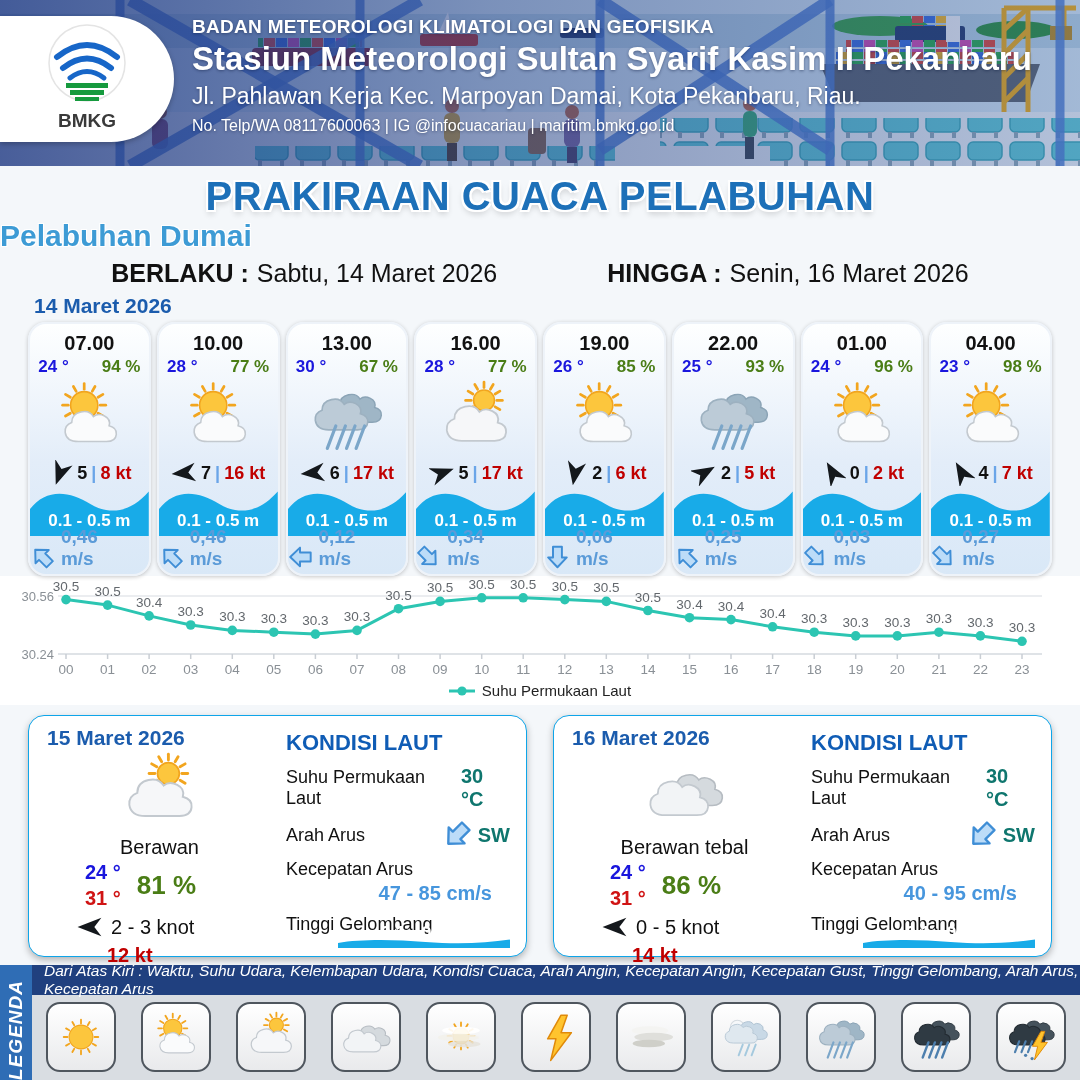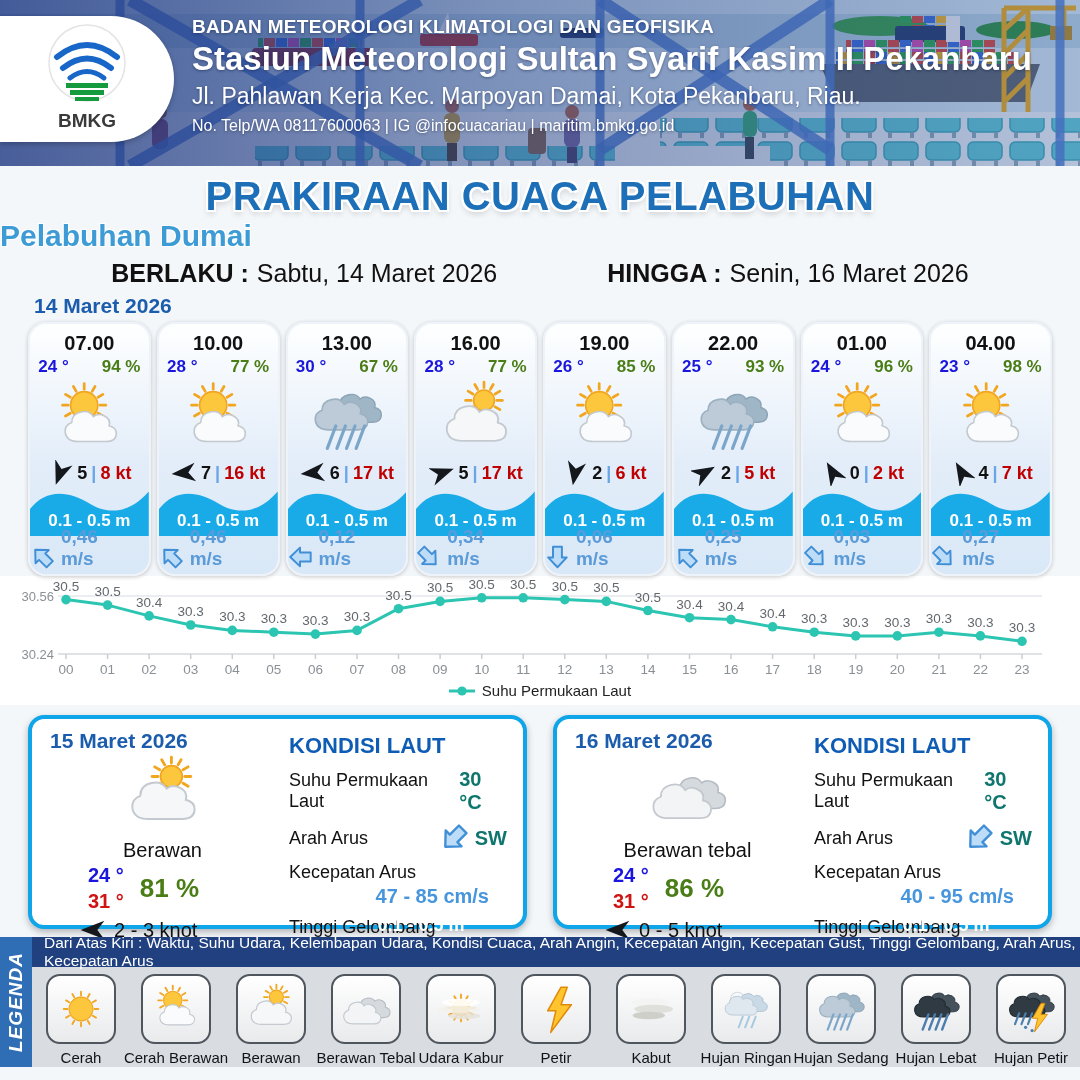--- a/index.html
+++ b/index.html
@@ -36,21 +36,21 @@
   .fc-gust{color:#c00000}
   .fc-wave{position:absolute;left:0;right:0;bottom:38px;height:58px}
   .wave-text{position:absolute;left:0;right:0;bottom:5px;text-align:center;color:#fff;font-size:17px;font-weight:bold;z-index:2}
   .fc-cur{position:absolute;left:0;right:16px;bottom:4px;height:34px;display:flex;align-items:flex-end;justify-content:center;gap:6px;
     font-size:19px;font-weight:bold;color:#5b9bd8}
   
   .chart-wrap{background:#fff;margin-top:0;padding:4px 0 0}
   .chart-legend{display:flex;justify-content:center;align-items:center;gap:7px;font-size:15px;color:#222;padding:0 0 6px}
   
   .daycards{display:flex;gap:26px;padding:10px 28px 0}
-  .dcard{flex:1;height:214px;background:#fff;border:4px solid #0ea5e9;border-radius:16px;
+  .dcard{flex:1;height:242px;background:#fff;border:1px solid #0ea5e9;border-radius:16px;
     box-shadow:0 3px 7px rgba(0,0,0,.28);display:flex;padding:10px 16px 8px 18px;box-sizing:border-box}
   .dc-left{width:225px;display:flex;flex-direction:column;align-items:center}
   .dc-date{align-self:flex-start;font-size:21px;font-weight:bold;color:#1b5cad}
   .dc-icon{height:84px;margin-top:0}
   .dc-cond{font-size:20px;margin-top:2px}
   .dc-temps{display:flex;align-items:center;gap:16px;margin-top:0;align-self:flex-start;margin-left:38px}
   .dc-tcol{display:flex;flex-direction:column;font-size:20px;font-weight:bold;line-height:1.3}
   .dc-tmin{color:#1a16dd}.dc-tmax{color:#d01414}
   .dc-hum{font-size:26px;font-weight:bold;color:#4a7d16}
   .dc-wind{display:flex;align-items:center;gap:8px;font-size:20px;font-weight:normal;margin-top:3px;align-self:flex-start;margin-left:30px}
@@ -60,21 +60,21 @@
   .sea-row{display:flex;justify-content:space-between;align-items:center;margin-top:9px}
   .sea-label{font-size:18px}
   .sea-value{font-size:20px;font-weight:bold;color:#0f766e;display:flex;align-items:center;gap:6px}
   .sea-val-line{text-align:right;font-size:20px;font-weight:bold;color:#4796dd;margin:2px 18px 0 0}
   .sea-wave{position:relative;width:172px;height:52px;align-self:flex-end;margin-top:2px}
   .sea-wave .wave-text{font-size:18px;bottom:4px}
   
   .legend{position:relative;height:130px;margin-top:8px;background:#d9dde2}
   .legend-band{position:absolute;left:0;top:0;bottom:0;width:32px;background:#2f6db5;display:flex;align-items:center;justify-content:center;z-index:2}
   .legend-band span{writing-mode:vertical-rl;transform:rotate(180deg);font-style:italic;font-weight:bold;font-size:19px;color:#fff;letter-spacing:1px}
-  .legend-caption{position:absolute;left:32px;right:0;top:0;height:30px;background:#20407f;color:#fff;
+  .legend-caption{position:absolute;left:32px;right:0;top:0;height:30px;background:#20407f;color:#fff;font-style:italic;
     font-size:15.5px;display:flex;align-items:center;padding-left:12px;box-sizing:border-box}
   .legend-items{position:absolute;left:32px;right:0;top:30px;bottom:0;display:flex;justify-content:space-evenly;align-items:flex-start;padding-top:7px}
   .legend-item{display:flex;flex-direction:column;align-items:center;width:92px}
   .legend-box{width:66px;height:66px;border:2px solid #4f565e;border-radius:14px;background:linear-gradient(#ffffff,#e9eaec);
     display:flex;align-items:center;justify-content:center}
   .legend-label{font-size:15px;margin-top:5px;color:#101418;white-space:nowrap}
 </style>
 </head>
 <body>
 

